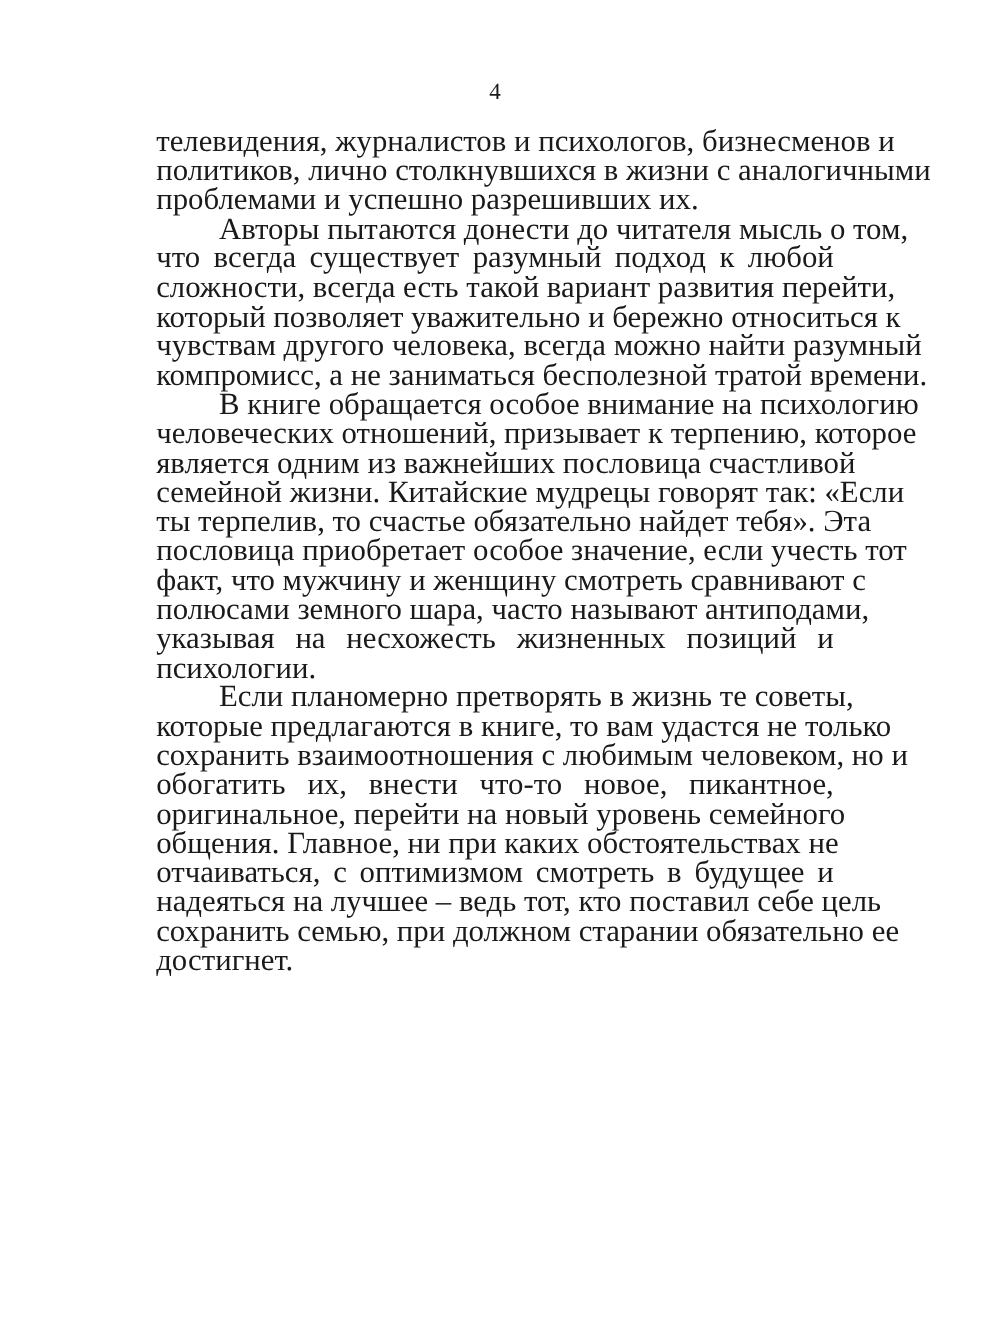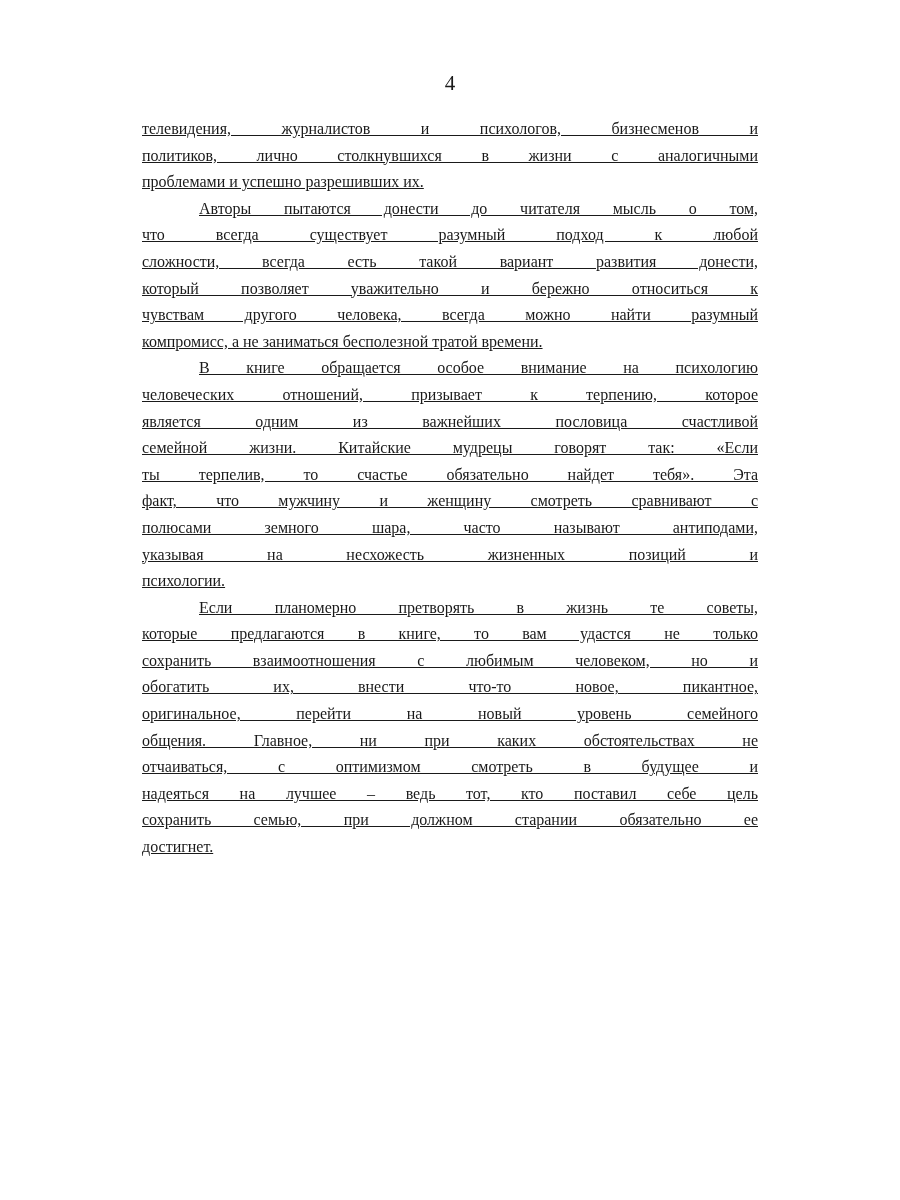--- a/index.html
+++ b/index.html
@@ -22,23 +22,22 @@
       width: 900px;
       text-align: center;
       font-size: 21px;
       line-height: 26px;
     }
     .text-block {
       position: absolute;
       top: 116px;
       left: 142px;
       width: 616px;
-      font-size: 16px;
+      font-size: 28px;
       line-height: 26.6px;
-      text-decoration: underline;
     }
     .line {
       display: block;
       white-space: nowrap;
       text-align: justify;
       text-align-last: justify;
       height: 26.6px;
       overflow: visible;
     }
     .line.last {
@@ -57,31 +56,32 @@
 
 <div class="text-block">
   <div class="paragraph">
     <span class="line">телевидения, журналистов и психологов, бизнесменов и</span>
     <span class="line">политиков, лично столкнувшихся в жизни с аналогичными</span>
     <span class="line last">проблемами и успешно разрешивших их.</span>
   </div>
   <div class="paragraph">
     <span class="line indent">Авторы пытаются донести до читателя мысль о том,</span>
     <span class="line">что всегда существует разумный подход к любой</span>
-    <span class="line">сложности, всегда есть такой вариант развития донести,</span>
+    <span class="line">сложности, всегда есть такой вариант развития перейти,</span>
     <span class="line">который позволяет уважительно и бережно относиться к</span>
     <span class="line">чувствам другого человека, всегда можно найти разумный</span>
     <span class="line last">компромисс, а не заниматься бесполезной тратой времени.</span>
   </div>
   <div class="paragraph">
     <span class="line indent">В книге обращается особое внимание на психологию</span>
     <span class="line">человеческих отношений, призывает к терпению, которое</span>
     <span class="line">является одним из важнейших пословица счастливой</span>
     <span class="line">семейной жизни. Китайские мудрецы говорят так: «Если</span>
     <span class="line">ты терпелив, то счастье обязательно найдет тебя». Эта</span>
+    <span class="line">пословица приобретает особое значение, если учесть тот</span>
     <span class="line">факт, что мужчину и женщину смотреть сравнивают с</span>
     <span class="line">полюсами земного шара, часто называют антиподами,</span>
     <span class="line">указывая на несхожесть жизненных позиций и</span>
     <span class="line last">психологии.</span>
   </div>
   <div class="paragraph">
     <span class="line indent">Если планомерно претворять в жизнь те советы,</span>
     <span class="line">которые предлагаются в книге, то вам удастся не только</span>
     <span class="line">сохранить взаимоотношения с любимым человеком, но и</span>
     <span class="line">обогатить их, внести что-то новое, пикантное,</span>

